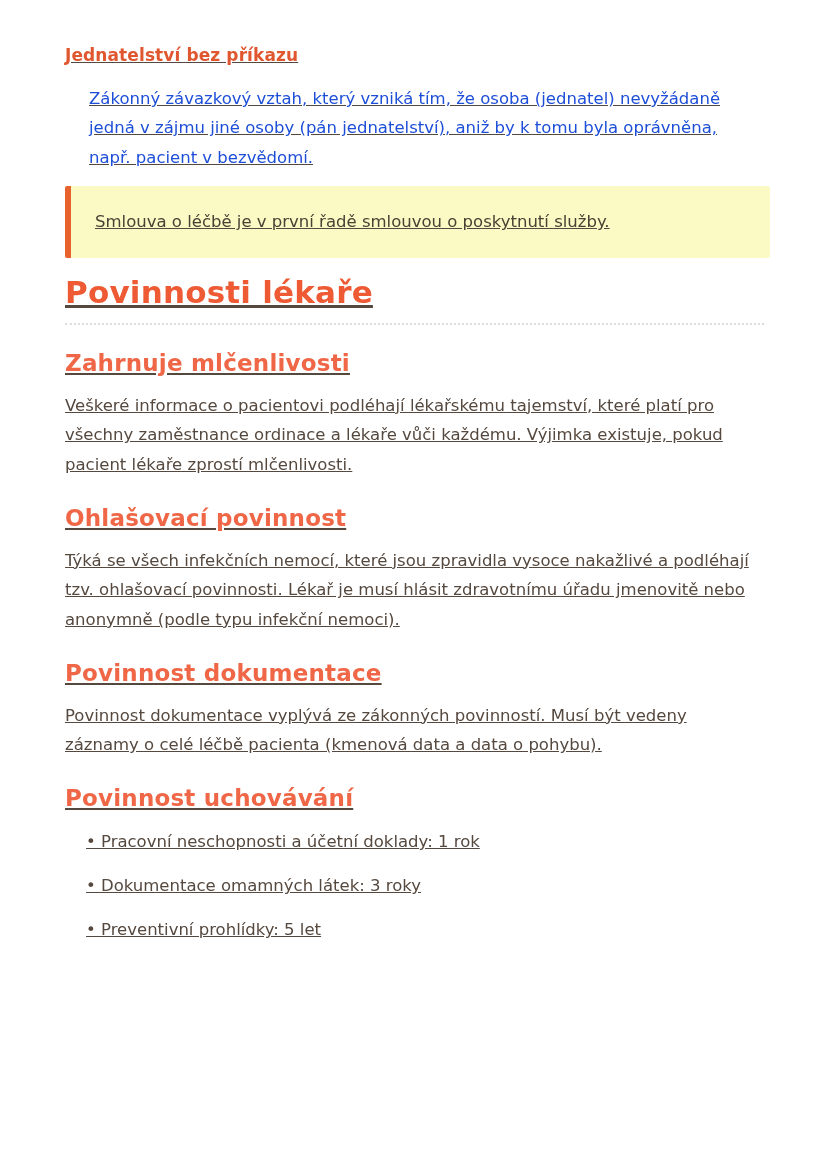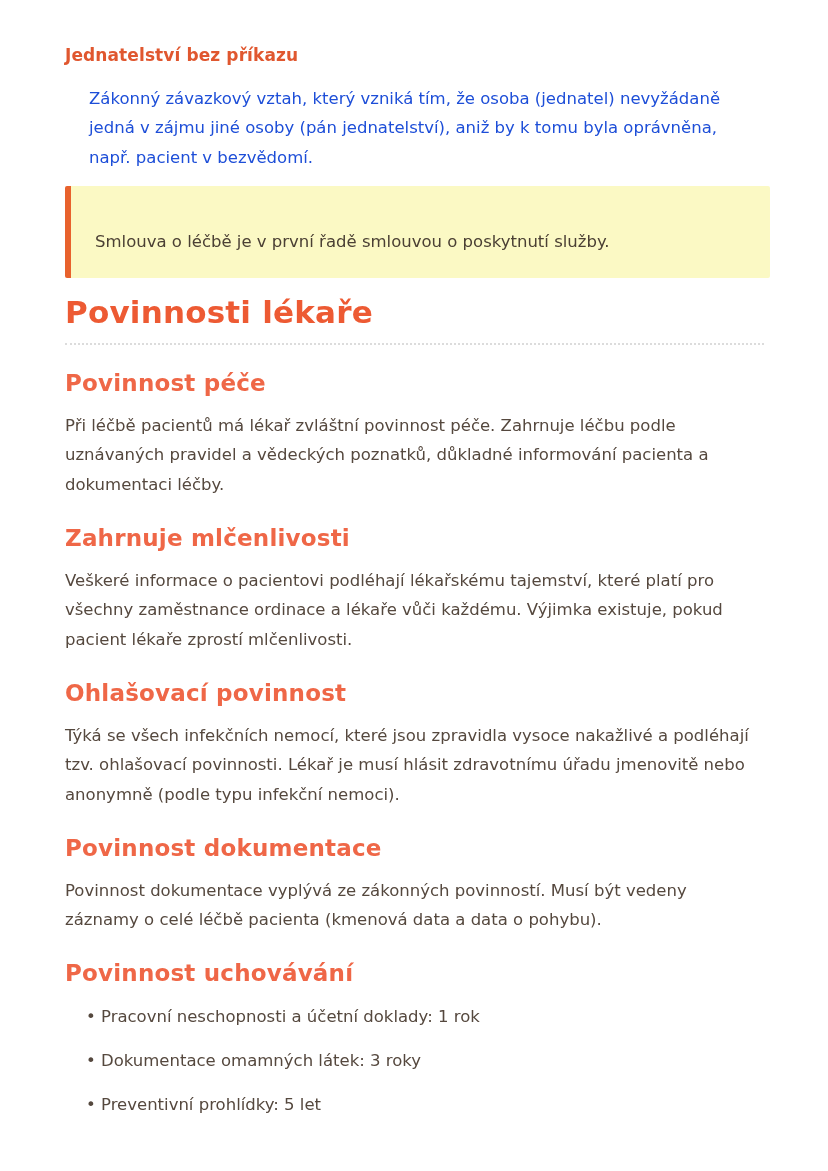--- a/index.html
+++ b/index.html
@@ -9,20 +9,21 @@
     width: 828px;
     height: 1171px;
     margin: 0 auto;
     background: #ffffff;
     overflow: hidden;
     font-family: "DejaVu Sans", "Liberation Sans", sans-serif;
     color: #55483e;
   }
   .content {
     padding: 0 64px 0 65px;
+    text-decoration: underline;
   }
   .topic-heading {
     margin-top: 45px;
     font-size: 17px;
     font-weight: 700;
     color: #e0572f;
     letter-spacing: 0.1px;
   }
   .topic-body {
     margin-top: 19px;
@@ -37,21 +38,20 @@
     width: 705px;
     background: #fbf9c4;
     border-left: 6px solid #e8622d;
     border-radius: 2px;
     padding: 25px 24px;
   }
   .callout p {
     font-size: 16.5px;
     color: #4b4034;
     line-height: 1.3;
-    margin-top: 20px;
   }
   h1.main-heading {
     margin-top: 16px;
     font-size: 31px;
     font-weight: 800;
     letter-spacing: 0.2px;
     color: #ed5a33;
     padding-bottom: 13px;
     border-bottom: 2px dotted #dcdcdc;
   }
@@ -117,24 +117,20 @@
     <div class="topic-heading">Jednatelství bez příkazu</div>
 
     <p class="topic-body">Zákonný závazkový vztah, který vzniká tím, že osoba (jednatel) nevyžádaně jedná v zájmu jiné osoby (pán jednatelství), aniž by k tomu byla oprávněna, např. pacient v bezvědomí.</p>
 
     <div class="callout">
       <p>Smlouva o léčbě je v první řadě smlouvou o poskytnutí služby.</p>
     </div>
 
     <h1 class="main-heading">Povinnosti lékaře</h1>
 
-    <section>
-      <h2 class="section-heading">Povinnost péče</h2>
-      <p class="section-body">Při léčbě pacientů má lékař zvláštní povinnost péče. Zahrnuje léčbu podle uznávaných pravidel a vědeckých poznatků, důkladné informování pacienta a dokumentaci léčby.</p>
-    </section>
 
     <section>
       <h2 class="section-heading">Zahrnuje mlčenlivosti</h2>
       <p class="section-body">Veškeré informace o pacientovi podléhají lékařskému tajemství, které platí pro všechny zaměstnance ordinace a lékaře vůči každému. Výjimka existuje, pokud pacient lékaře zprostí mlčenlivosti.</p>
     </section>
 
     <section>
       <h2 class="section-heading">Ohlašovací povinnost</h2>
       <p class="section-body">Týká se všech infekčních nemocí, které jsou zpravidla vysoce nakažlivé a podléhají tzv. ohlašovací povinnosti. Lékař je musí hlásit zdravotnímu úřadu jmenovitě nebo anonymně (podle typu infekční nemoci).</p>
     </section>

